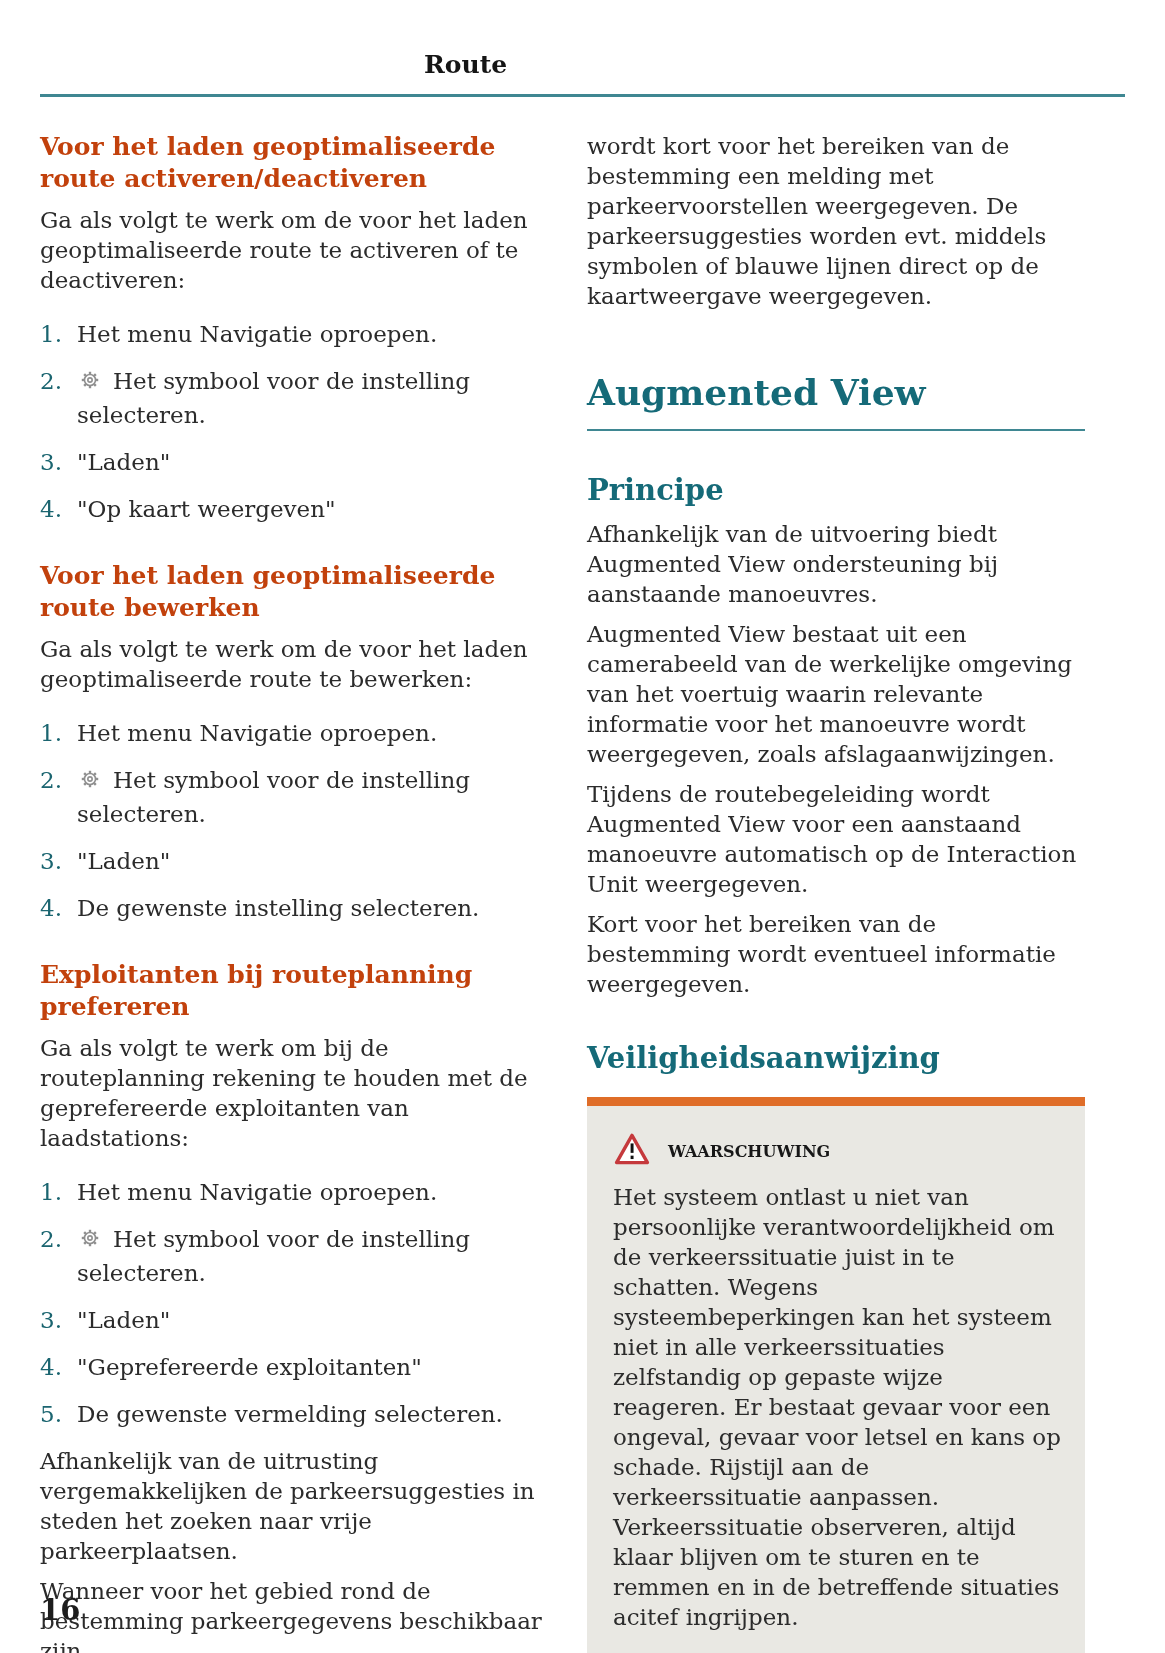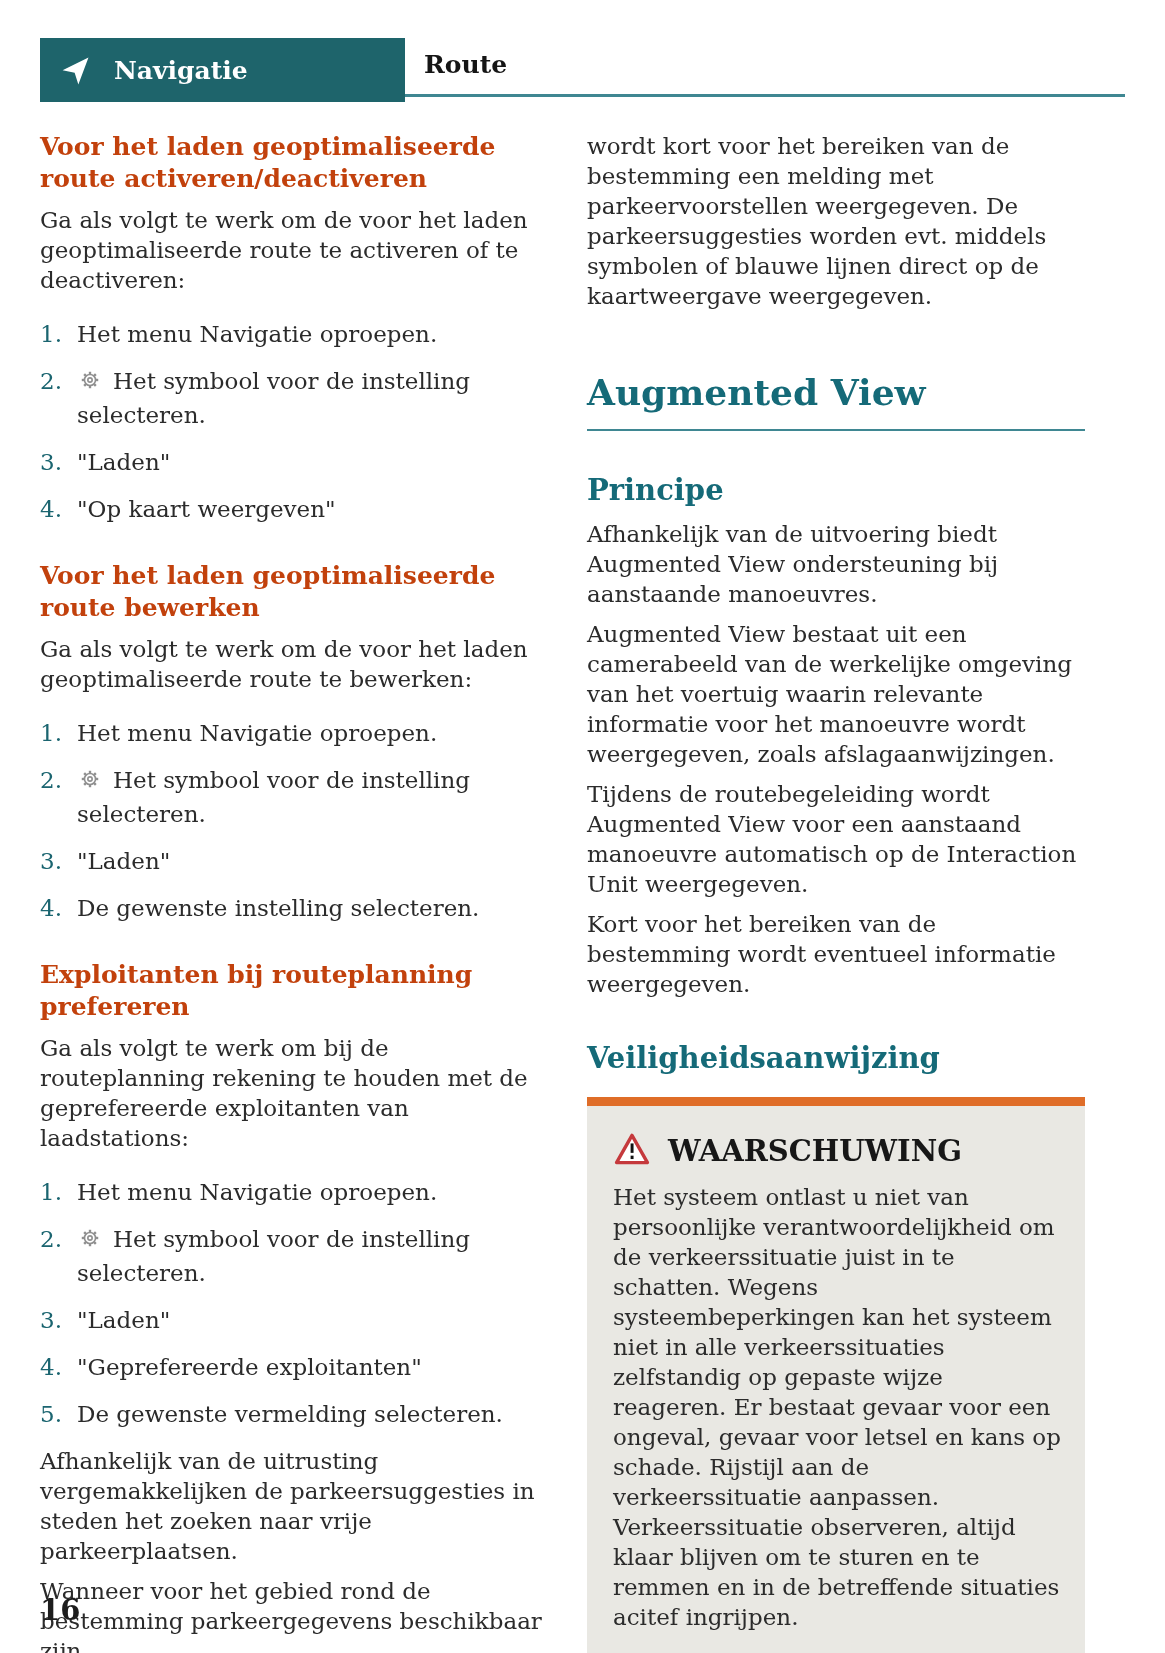--- a/index.html
+++ b/index.html
@@ -76,41 +76,33 @@
   .gear { display: inline-block; margin-right: 10px; vertical-align: -4px; }
 
   
   .warning-box {
     margin-top: 22px;
     background: #e9e8e3;
     border-top: 9px solid #df6d28;
     padding: 26px 22px 36px 26px;
   }
   .warning-head { display: flex; align-items: center; gap: 17px; margin-bottom: 12px; }
-  .warning-label { font-weight: bold; font-size: 29px; color: #171717; }
+  .warning-label { font-weight: bold; font-size: 16px; color: #171717; }
   .warning-box p.body-text { margin-bottom: 0; }
 
   
   .page-number {
     position: absolute; left: 40px; bottom: 26px;
     font-size: 29px; font-weight: bold; color: #1d1d1d;
   }
 </style>
 </head>
 <body>
 
 <div class="header-row">
-  <div class="nav-badge">
-    <span>
-      <svg width="34" height="34" viewBox="0 0 24 24">
-        <path d="M12 2 L19.5 21 L12 16.6 L4.5 21 Z" fill="#ffffff" transform="rotate(42 12 12)"></path>
-      </svg>
-    </span>
-    <span class="badge-label">Navigatie</span>
-  </div>
   <span class="route-label">Route</span>
 </div>
 
 <div class="columns">
 
   <div class="col-left">
 
     <h3 class="small-heading first">Voor het laden geoptimaliseerde route activeren/deactiveren</h3>
     <p class="body-text">Ga als volgt te werk om de voor het laden geoptimaliseerde route te activeren of te deactiveren:</p>
     <ol class="steps">

